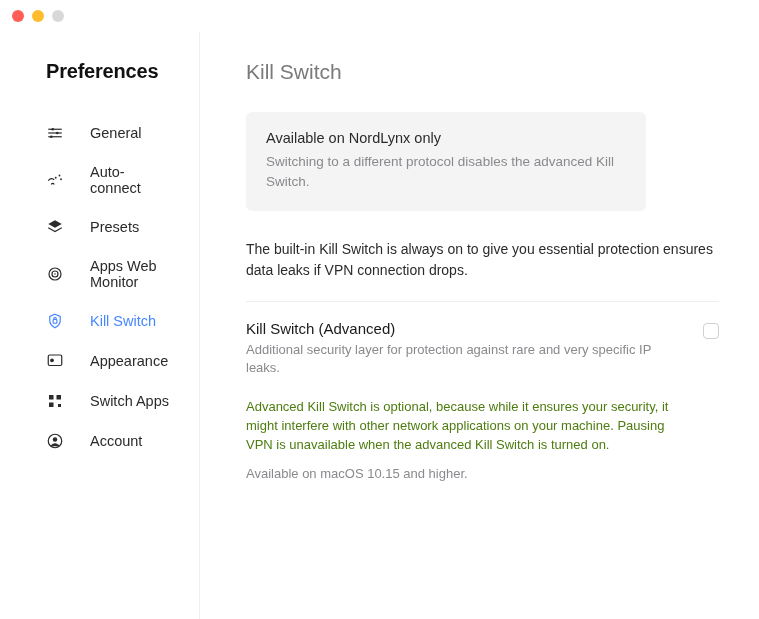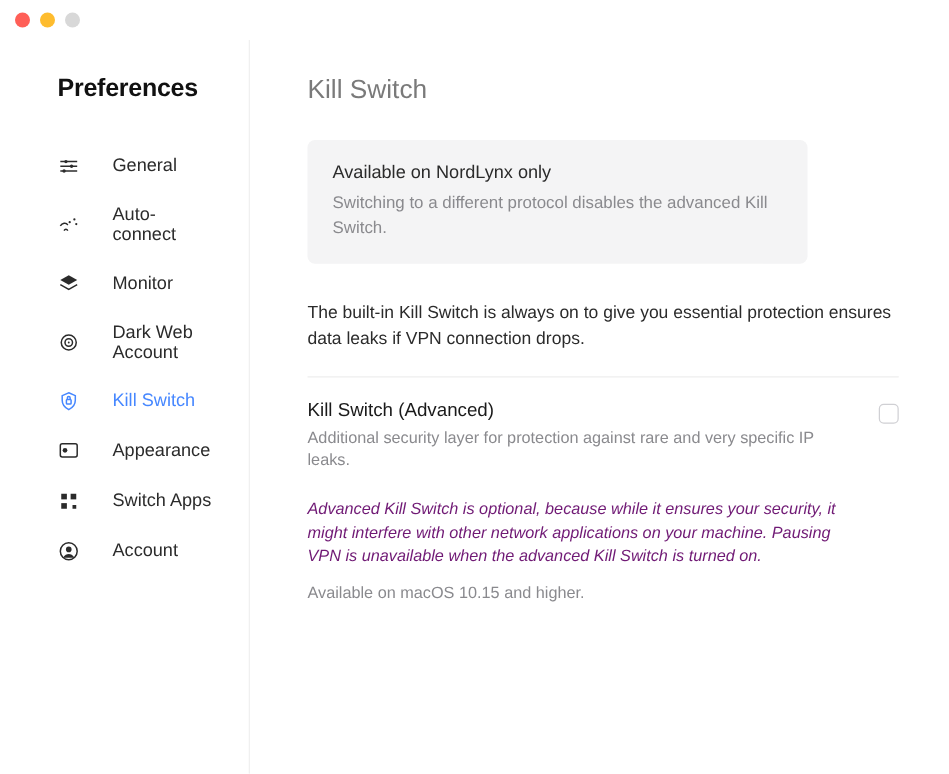--- a/index.html
+++ b/index.html
@@ -115,24 +115,23 @@
       margin-bottom: 4px;
     }
     .setting-sub {
       font-size: 13px;
       color: #8a8a8e;
       line-height: 1.45;
       margin-bottom: 20px;
     }
     .setting-desc {
       font-size: 13px;
-      color: #701a75;
+      color: #4d7c0f;
       line-height: 1.45;
       margin-bottom: 10px;
-      font-style: italic;
     }
     .setting-note {
       font-size: 13px;
       color: #8a8a8e;
       line-height: 1.45;
     }
     .checkbox {
       width: 16px;
       height: 16px;
       border: 1.5px solid #d0d0d4;
@@ -184,32 +183,32 @@
         <span>Auto-connect</span>
       </li>
 
       <li class="nav-item">
         <span class="icon">
           <svg viewBox="0 0 24 24">
               <polygon points="12,3 21,8 12,13 3,8" fill="#2b2b2b" stroke="none"></polygon>
               <polyline points="3,13 12,18 21,13"></polyline>
             </svg>
         </span>
-        <span>Monitor</span>
+        <span>Presets</span>
       </li>
 
       <li class="nav-item">
         <span class="icon">
           <svg viewBox="0 0 24 24">
               <circle cx="12" cy="12" r="8"></circle>
               <circle cx="12" cy="12" r="4"></circle>
               <circle cx="12" cy="12" r="1" fill="#2b2b2b" stroke="none"></circle>
             </svg>
         </span>
-        <span>Dark Web Account</span>
+        <span>Apps Web Monitor</span>
       </li>
 
       <li class="nav-item active">
         <span class="icon">
           <svg viewBox="0 0 24 24">
               <path d="M12 3l7 3v5c0 5-3 8-7 10-4-2-7-5-7-10V6l7-3z"></path>
               <rect x="9.5" y="10" width="5" height="5" rx="1"></rect>
               <path d="M10.5 10V8.5a1.5 1.5 0 013 0V10"></path>
             </svg>
         </span>

